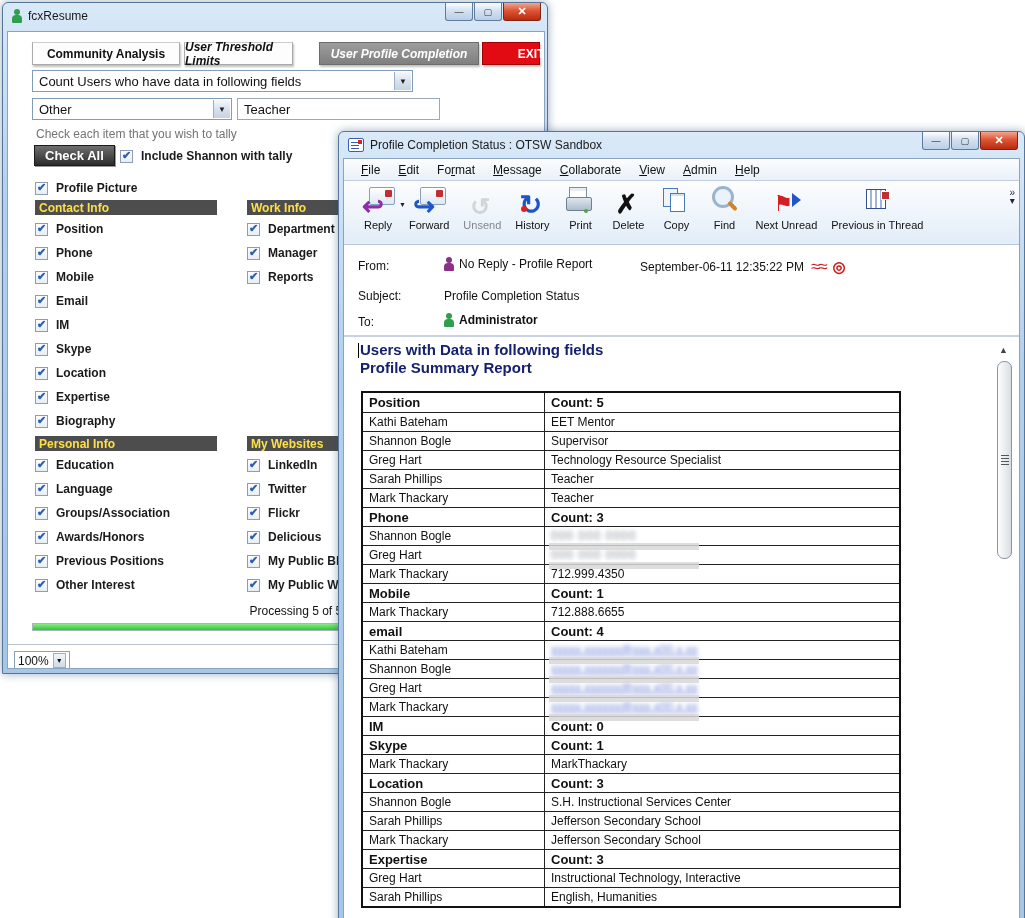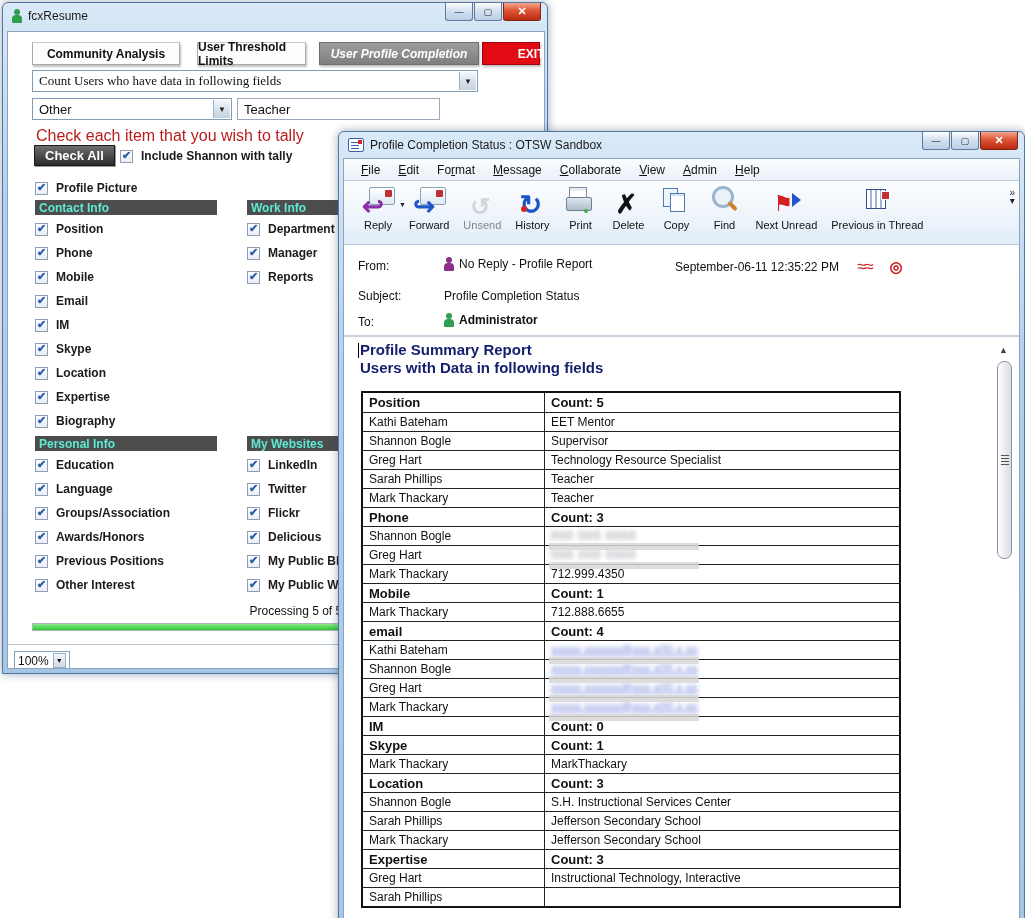--- a/index.html
+++ b/index.html
@@ -37,35 +37,35 @@
 
   .combo { position:absolute; height:22px; background:#fff; border:1px solid #7f9db9;
            font-size:13px; display:flex; align-items:center; padding-left:6px; color:#111; }
   .combo .dd { position:absolute; right:1px; top:1px; bottom:1px; width:17px;
                background:linear-gradient(#f5f8fb,#d9e2ec 50%,#c6d3e2);
                border-left:1px solid #9ab0c6; display:flex; align-items:center;
                justify-content:center; font-size:8px; color:#222; }
   .textfield { position:absolute; height:22px; background:#fff; border:1px solid #9aa8b8;
                font-size:13px; display:flex; align-items:center; padding-left:6px; color:#111; }
 
-  .hint { position:absolute; font-size:16px; color:#b91c1c; }
+  .hint { position:absolute; font-size:12px; color:#737373; }
   .btn-dark { position:absolute; height:21px; padding:0 10px; display:flex; align-items:center;
               justify-content:center; background:linear-gradient(#6e6e6e,#2c2c2c);
               color:#fff; font-weight:bold; font-size:13px;
               border:1px solid #1a1a1a; box-shadow:1px 1px 0 #999; }
 
   .cbx { width:13px; height:13px; background:linear-gradient(#fdfdfd,#e9eef3);
          border:1px solid #8e9cb5; display:inline-flex; align-items:center;
          justify-content:center; flex:none; }
   .cbx .mark { color:#2b5fb0; font-size:11px; font-weight:bold; line-height:1;
                transform:translateY(-1px); }
   .check-item { display:flex; align-items:center; height:24px; }
   .cbx-label { margin-left:8px; font-size:12px; font-weight:bold; color:#1a1a1a; }
 
-  .sec-bar { height:15px; background:#4d4d4d; color:#5eead4; font-size:12px; font-weight:bold;
+  .sec-bar { height:15px; background:#4d4d4d; color:#fde047; font-size:12px; font-weight:bold;
              display:flex; align-items:center; padding-left:4px; width:182px; margin:3px 0 2px 0; }
   .col { position:absolute; width:200px; }
 
   .status-text { position:absolute; font-size:12px; color:#111; text-align:right; }
   .progress { position:absolute; height:8px; border:1px solid #aab4be; background:#f2f2f2;
               box-shadow:inset 1px 1px 2px rgba(0,0,0,.2); }
   .progress .fill { height:100%; background:linear-gradient(#8ae98a,#2fc82f); }
   .bottom-line { position:absolute; left:0; right:0; height:2px;
                  border-top:1px solid #b9c2cc; border-bottom:1px solid #fff; }
   .zoomctl { position:absolute; display:flex; align-items:center; }
@@ -148,22 +148,22 @@
       border:1px solid #33508c; }
   .icon-previous-in-thread::after { content:""; position:absolute; right:4px; top:6px; width:7px;
       height:7px; background:#c03030; border:1px solid #fff; }
   .overflow-btn { position:absolute; right:4px; top:8px; font-size:10px; color:#224;
       display:flex; flex-direction:column; align-items:center; line-height:.8; }
 
   .n-header { height:92px; background:#fff; border-bottom:2px solid #c8d2dc; position:relative;
               font-size:12px; color:#111; }
   .hdr-label { position:absolute; left:14px; }
   .hdr-value { position:absolute; left:100px; display:flex; align-items:center; gap:5px; }
-  .hdr-date { position:absolute; left:296px; display:flex; align-items:center; gap:18px;
-              font-size:12px;margin-left:35px; }
+  .hdr-date { position:absolute; left:296px; display:flex; align-items:center; gap:7px;
+              font-size:12px; }
   .red-squiggle { color:#cc2222; font-size:17px; letter-spacing:-2px; }
   .red-stamp { color:#cc2222; font-size:15px; font-weight:bold; }
 
   .n-body { flex:1; background:#fff; position:relative; overflow:hidden; }
   .rep-head { position:absolute; left:16px; top:4px; font-size:15px; font-weight:bold;
               color:#16216e; line-height:18px; }
   .caret { position:absolute; left:14px; top:6px; width:1px; height:15px; background:#000; }
 
   .rpt { position:absolute; left:17px; top:54px; width:540px; border:2px solid #111; }
   .t-row { display:flex; border-top:1px solid #222; min-height:19px; }
@@ -196,25 +196,25 @@
       </span>
     <span class="t-text">fcxResume</span>
     <div class="capbtns">
       <div class="capbtn">—</div>
       <div class="capbtn">▢</div>
       <div class="capbtn close">✕</div>
     </div>
   </div>
   <div class="win-body">
     <div class="tab" style="left:24px;width:148px;">Community Analysis</div>
-    <div class="tab" style="left:189px;width:109px;">User Threshold Limits</div>
+    <div class="tab" style="left:176px;width:109px;font-style:italic;">User Threshold Limits</div>
     <div class="tab active" style="left:311px;width:160px;">User Profile Completion</div>
     <div class="tab exit" style="left:474px;width:58px;padding-left:40px;">EXIT</div>
 
-    <div class="combo" style="left:24px;top:38px;width:446px;font-family:Liberation Serif, serif;">
+    <div class="combo" style="left:24px;top:38px;width:381px;">
       <span>Count Users who have data in following fields</span>
       <span class="dd">▼</span>
     </div>
     <div class="combo" style="left:24px;top:66px;width:200px;">
       <span>Other</span>
       <span class="dd">▼</span>
     </div>
     <div class="textfield" style="left:229px;top:66px;width:203px;">Teacher</div>
 
     <div class="hint" style="left:28px;top:95px;">Check each item that you wish to tally</div>
@@ -563,22 +563,22 @@
             <span class="head"></span>
             <span class="bod"></span>
           </span>
         <span>Administrator</span>
       </span>
     </div>
 
     <div class="n-body">
       <span class="caret"></span>
       <div class="rep-head">
+        <div>Users with Data in following fields</div>
         <div>Profile Summary Report</div>
-        <div>Users with Data in following fields</div>
       </div>
       <div class="rpt" id="report-table">
   <div class="t-row section">
     <div class="t-cell c1">Position</div>
     <div class="t-cell c2">Count: 5</div>
   </div>
 
   <div class="t-row">
     <div class="t-cell c1">Kathi Bateham</div>
     <div class="t-cell c2">EET Mentor</div>
@@ -699,20 +699,21 @@
     <div class="t-cell c2">Count: 3</div>
   </div>
 
   <div class="t-row">
     <div class="t-cell c1">Greg Hart</div>
     <div class="t-cell c2">Instructional Technology, Interactive</div>
   </div>
 
   <div class="t-row">
     <div class="t-cell c1">Sarah Phillips</div>
+    <div class="t-cell c2">English, Humanities</div>
   </div>
 </div>
       <div class="nb-scroll">
         <span class="nb-up">▲</span>
         <div class="nb-thumb">
             <span class="nb-grip"></span>
           </div>
       </div>
     </div>
   </div>

